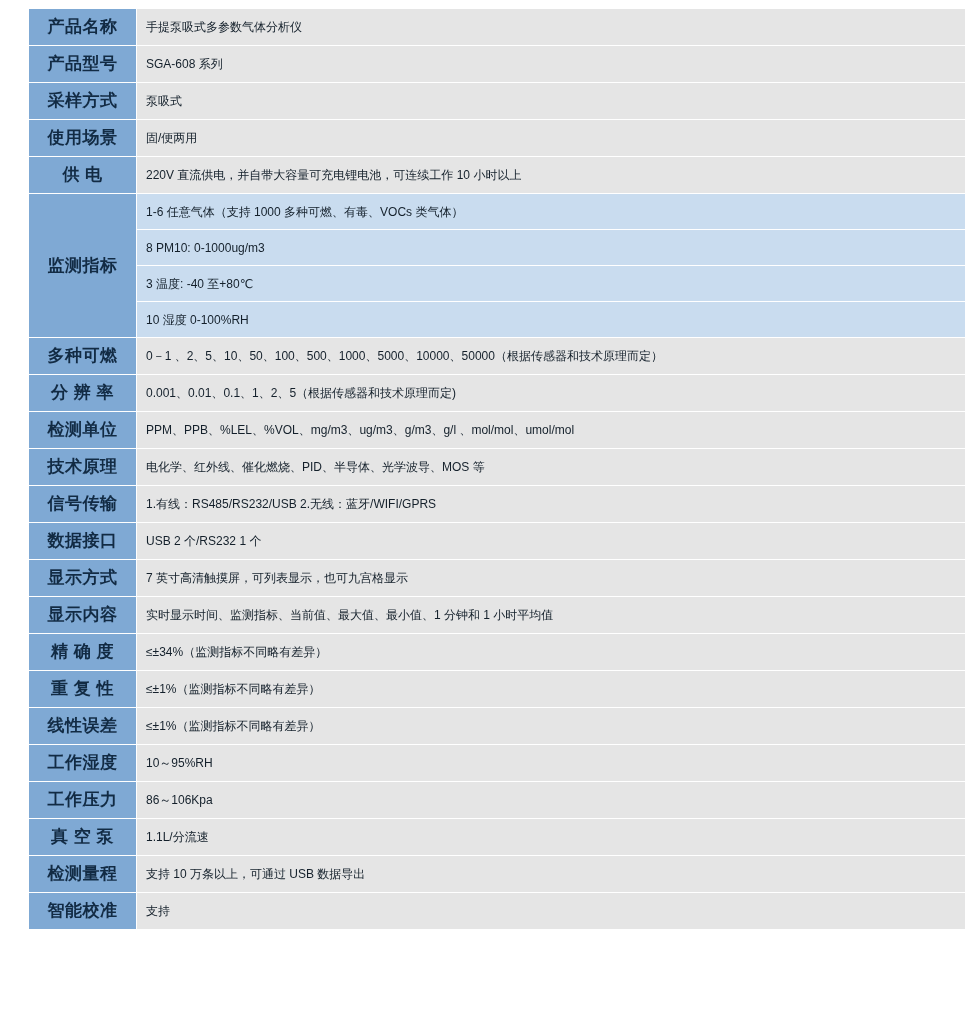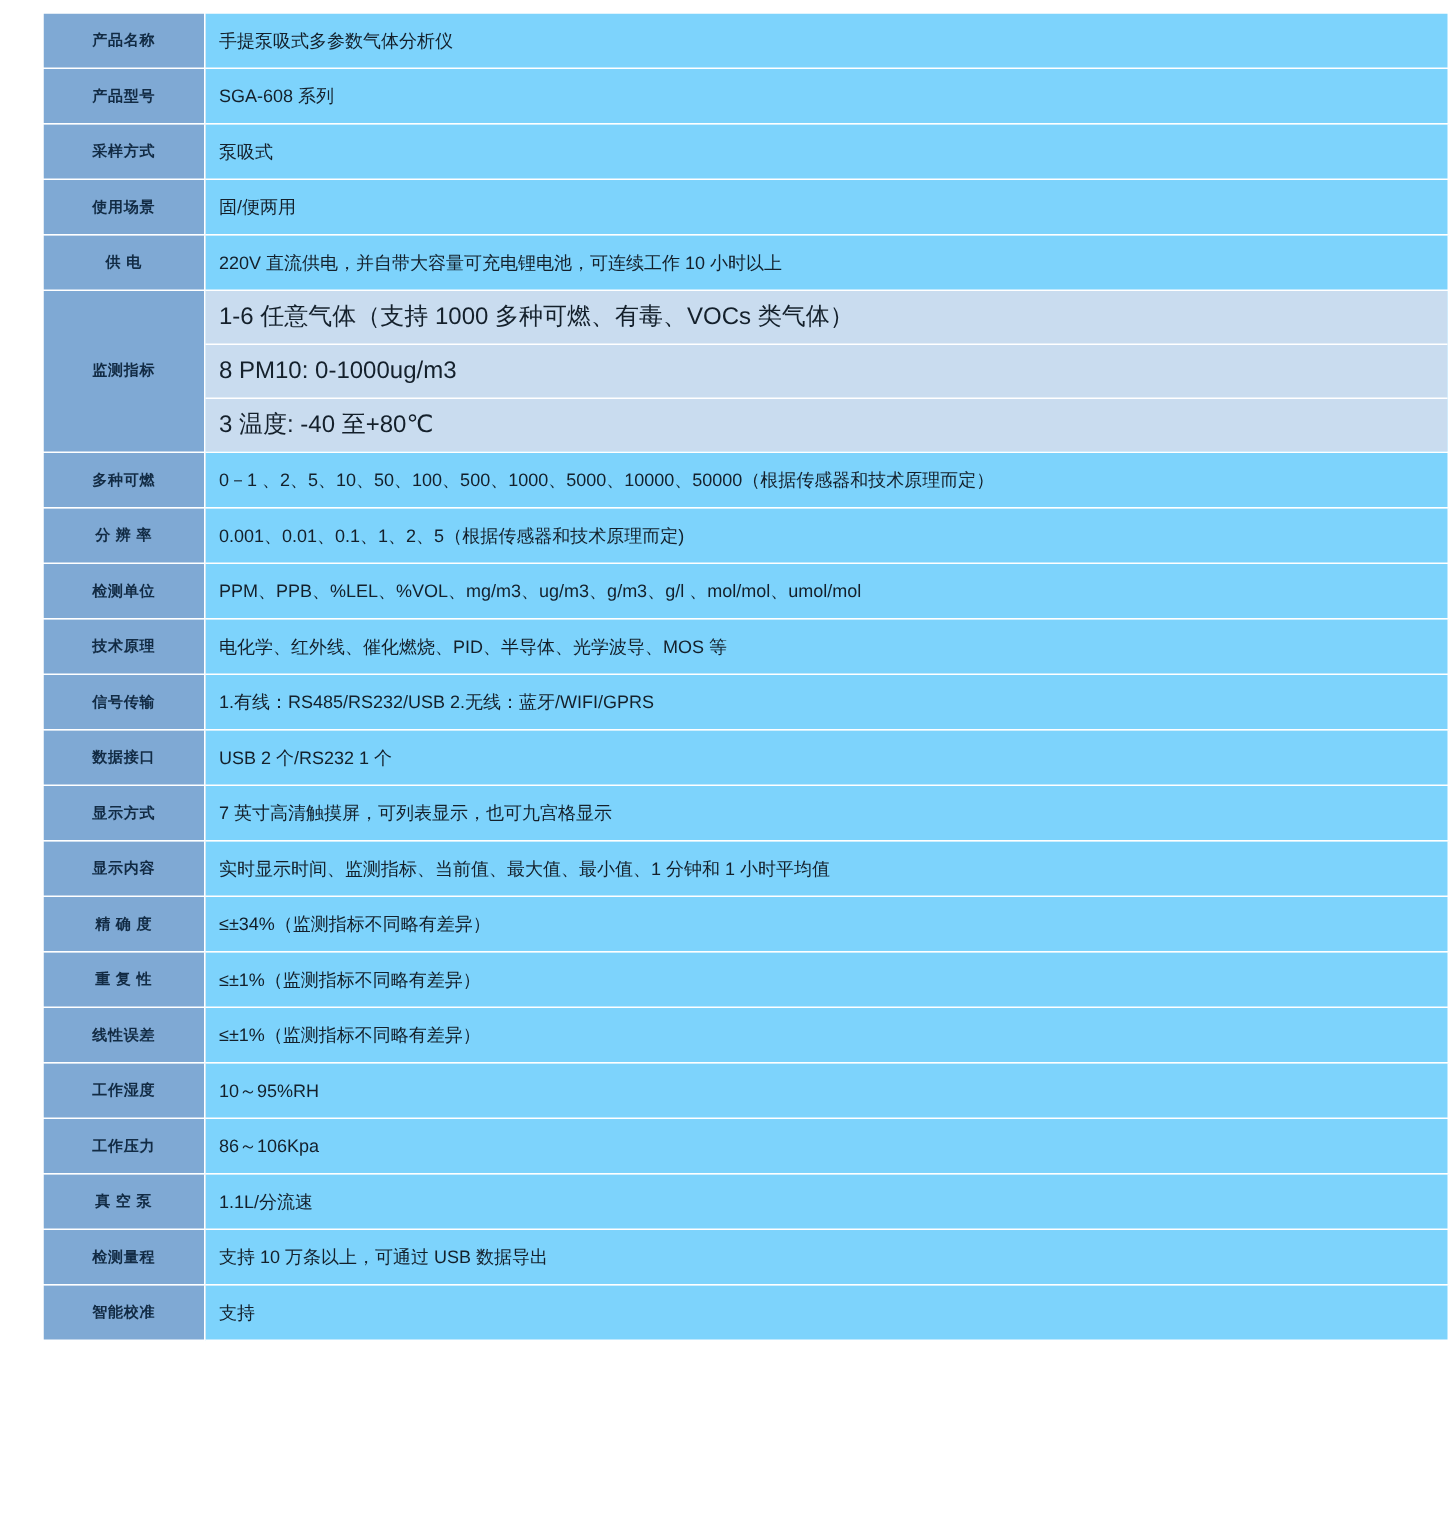--- a/index.html
+++ b/index.html
@@ -21,48 +21,48 @@
   .spec-table td {
     border: 1px solid #ffffff;
     padding: 0;
     vertical-align: middle;
   }
   td.label {
     width: 108px;
     background: #7fa9d4;
     color: #122b44;
     font-weight: bold;
-    font-size: 10px;
+    font-size: 17px;
     text-align: center;
     letter-spacing: 0.5px;
     height: 26px;
     padding: 4px 2px;
     line-height: 1.5;
   }
   td.value {
-    background: #7dd3fc;
+    background: #e5e5e5;
     color: #14202b;
     font-size: 12px;
     padding: 5px 8px 5px 9px;
     line-height: 1.55;
     height: 26px;
   }
   td.value.sub {
     padding: 4px 8px 4px 9px;
   }
   .nested {
     border-collapse: collapse;
     width: 100%;
     table-layout: fixed;
   }
   .nested td {
     border: none;
     border-bottom: 1px solid #ffffff;
     background: #c9dcef;
-    font-size: 16px;
+    font-size: 12px;
     color: #14202b;
     padding: 5px 8px 5px 9px;
     height: 25px;
     line-height: 1.5;
   }
   .nested tr:last-child td {
     border-bottom: none;
   }
 </style>
 </head>
@@ -100,20 +100,23 @@
         <table class="nested">
           <tbody>
             <tr>
                 <td>1-6 任意气体（支持 1000 多种可燃、有毒、VOCs 类气体）</td>
               </tr>
             <tr>
                 <td>8 PM10: 0-1000ug/m3</td>
               </tr>
             <tr>
                 <td>3 温度: -40 至+80℃</td>
+              </tr>
+            <tr>
+                <td>10 湿度 0-100%RH</td>
               </tr>
           </tbody>
         </table>
       </td>
     </tr>
     <tr>
       <td class="label">多种可燃</td>
       <td class="value">0－1 、2、5、10、50、100、500、1000、5000、10000、50000（根据传感器和技术原理而定）</td>
     </tr>
     <tr>

